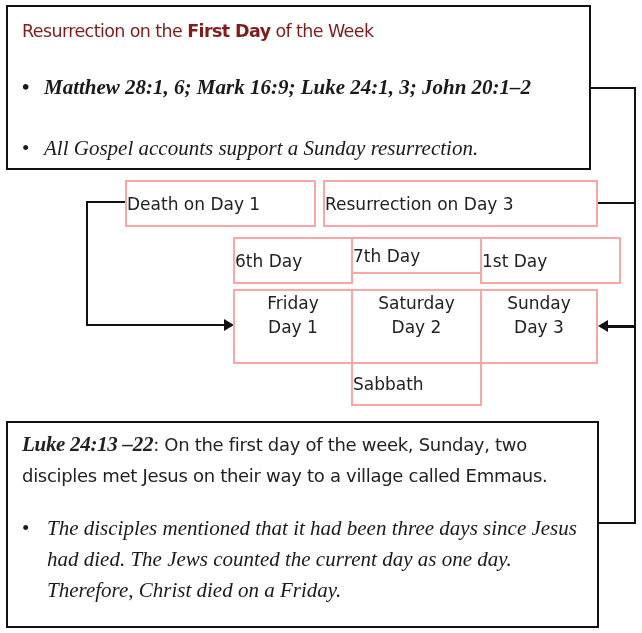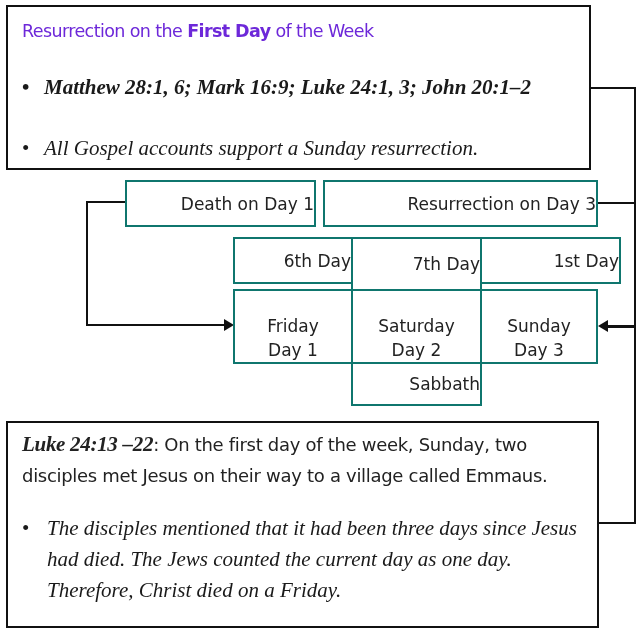--- a/index.html
+++ b/index.html
@@ -1,21 +1,21 @@
 <!DOCTYPE html>
 <html><head>
 <meta charset="utf-8">
 <style>
   html, body { margin:0; padding:0; background:#ffffff; }
   body { width:642px; height:633px; position:relative; overflow:hidden; font-family:"DejaVu Sans", sans-serif; color:#1a1a1a; }
   .box { position:absolute; border:2px solid #111; box-sizing:border-box; background:#fff; }
   .line { position:absolute; background:#111; }
-  .cell { position:absolute; border:2px solid #0f766e; box-sizing:border-box; display:flex; align-items:center; justify-content:flex-end; text-align:center; font-family:"DejaVu Sans", sans-serif; font-size:17px; line-height:24px; color:#222; background:#fff; }
+  .cell { position:absolute; border:2px solid #fca5a5; box-sizing:border-box; display:flex; align-items:center; justify-content:flex-start; text-align:center; font-family:"DejaVu Sans", sans-serif; font-size:17px; line-height:24px; color:#222; background:#fff; }
   #top-box { left:6px; top:5px; width:585px; height:165px; }
-  #top-title { position:absolute; left:14px; top:14px; font-size:17.5px; letter-spacing:-0.6px; color:#6d28d9; }
+  #top-title { position:absolute; left:14px; top:14px; font-size:17.5px; letter-spacing:-0.6px; color:#7f1d1d; }
   #top-title b { font-weight:bold; }
   .bullet { position:absolute; left:14px; font-family:"Liberation Serif", serif; font-size:21px; line-height:33px; }
   .bullet .dot { display:inline-block; width:22px; font-style:normal; }
   #b1 { top:64px; width:540px; font-weight:bold; font-style:italic; }
   #b2 { top:125px; font-style:italic; }
   #bottom-box { left:6px; top:421px; width:593px; height:207px; }
   #luke-line { position:absolute; left:14px; top:6px; width:570px; font-size:18px; line-height:31px; color:#222; letter-spacing:-0.3px; }
   #luke-ref { font-family:"Liberation Serif", serif; font-weight:bold; font-style:italic; font-size:21px; }
   #b3 { position:absolute; left:14px; top:90px; width:560px; font-family:"Liberation Serif", serif; font-style:italic; font-size:21px; line-height:31px; }
   #b3 .dot { position:absolute; left:0; font-style:normal; }
@@ -51,21 +51,21 @@
 <div class="cell" style="left:125px; top:180px; width:191px; height:47px;">
     <span>Death on Day 1</span>
   </div>
 <div class="cell" style="left:323px; top:180px; width:275px; height:47px;">
     <span>Resurrection on Day 3</span>
   </div>
 
 <div class="cell" style="left:233px; top:237px; width:120px; height:47px;">
     <span>6th Day</span>
   </div>
-<div class="cell" style="left:351px; top:237px; width:131px; height:54px;padding-left:12px;">
+<div class="cell" style="left:351px; top:237px; width:131px; height:37px;">
     <span>7th Day</span>
   </div>
 <div class="cell" style="left:480px; top:237px; width:141px; height:47px;">
     <span>1st Day</span>
   </div>
 
 <div class="cell" style="left:233px; top:289px; width:120px; height:75px; flex-direction:column;">
     <span>Friday</span>
     <span>Day 1</span>
   </div>

